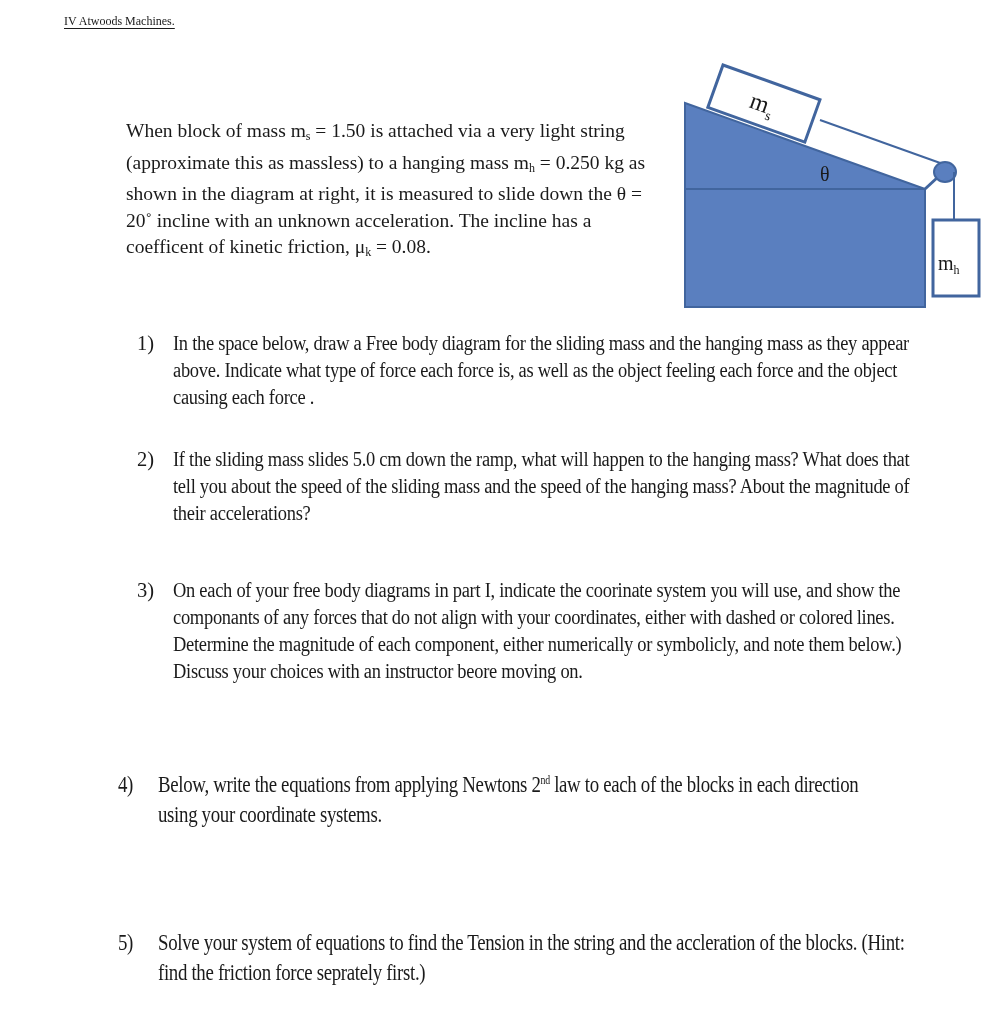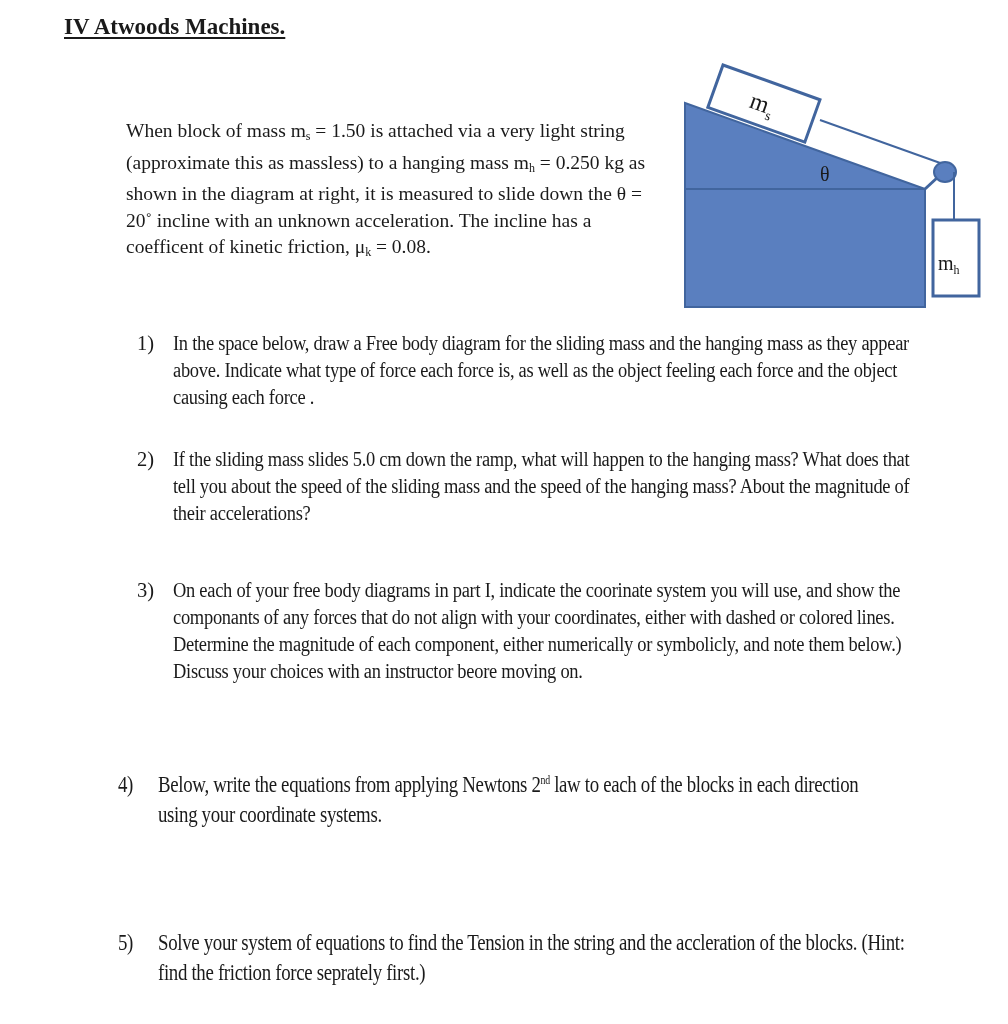--- a/index.html
+++ b/index.html
@@ -1,17 +1,17 @@
 <!DOCTYPE html>
 <html><head>
   <meta charset="utf-8">
   <style>
     html, body { margin: 0; padding: 0; background: #ffffff; }
     body { width: 1008px; height: 1024px; position: relative; overflow: hidden; color: #1a1a1a; font-family: "Liberation Serif", "DejaVu Serif", serif; }
-    .title { position: absolute; left: 64px; top: 14px; font-size: 23px; font-weight: bold; text-decoration: underline; text-underline-offset: 3px; }
+    .title { position: absolute; left: 64px; top: 14px; font-size: 12px; font-weight: normal; text-decoration: underline; text-underline-offset: 3px; }
     .intro { position: absolute; left: 126px; top: 118px; width: 530px; font-size: 19.5px; line-height: 26.5px; }
     .sub { font-size: 12px; vertical-align: -3px; }
     .diagram { position: absolute; left: 670px; top: 50px; width: 338px; height: 270px; }
     .q { position: absolute; display: flex; font-size: 20.5px; line-height: 27px; }
     .q .num { width: 36px; flex: 0 0 36px; }
     .q .txt { flex: 1; }
     .cond { transform: scaleX(0.9); transform-origin: left top; letter-spacing: -0.3px; }
     .cond2 { transform: scaleX(0.82); transform-origin: left top; letter-spacing: -0.4px; font-size: 23px; line-height: 30px; }
     sup { font-size: 12px; vertical-align: 8px; line-height: 0; }
   </style>

